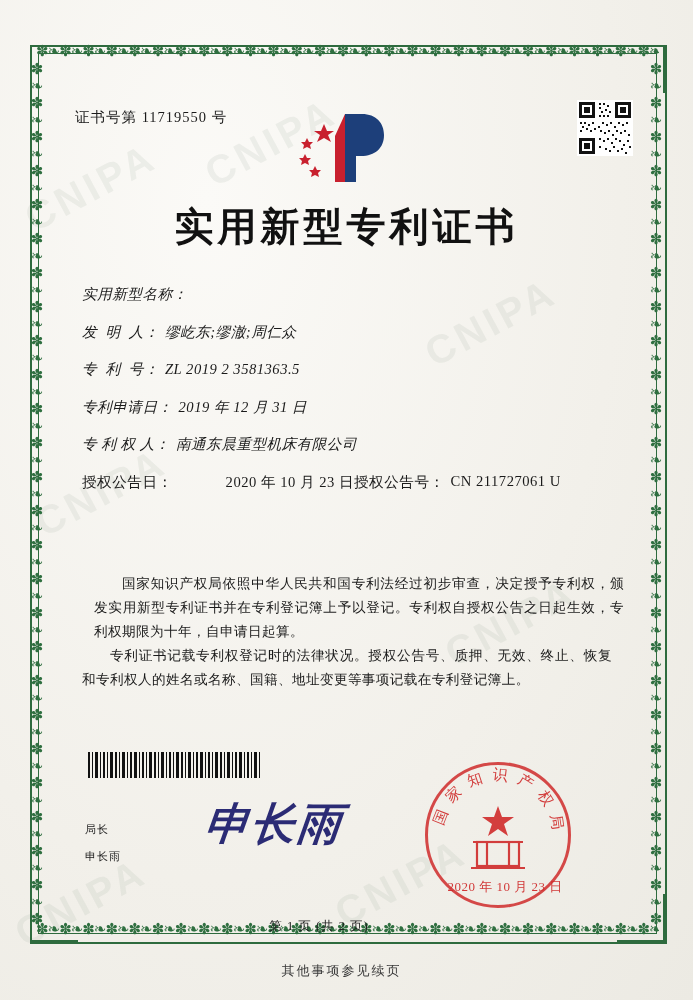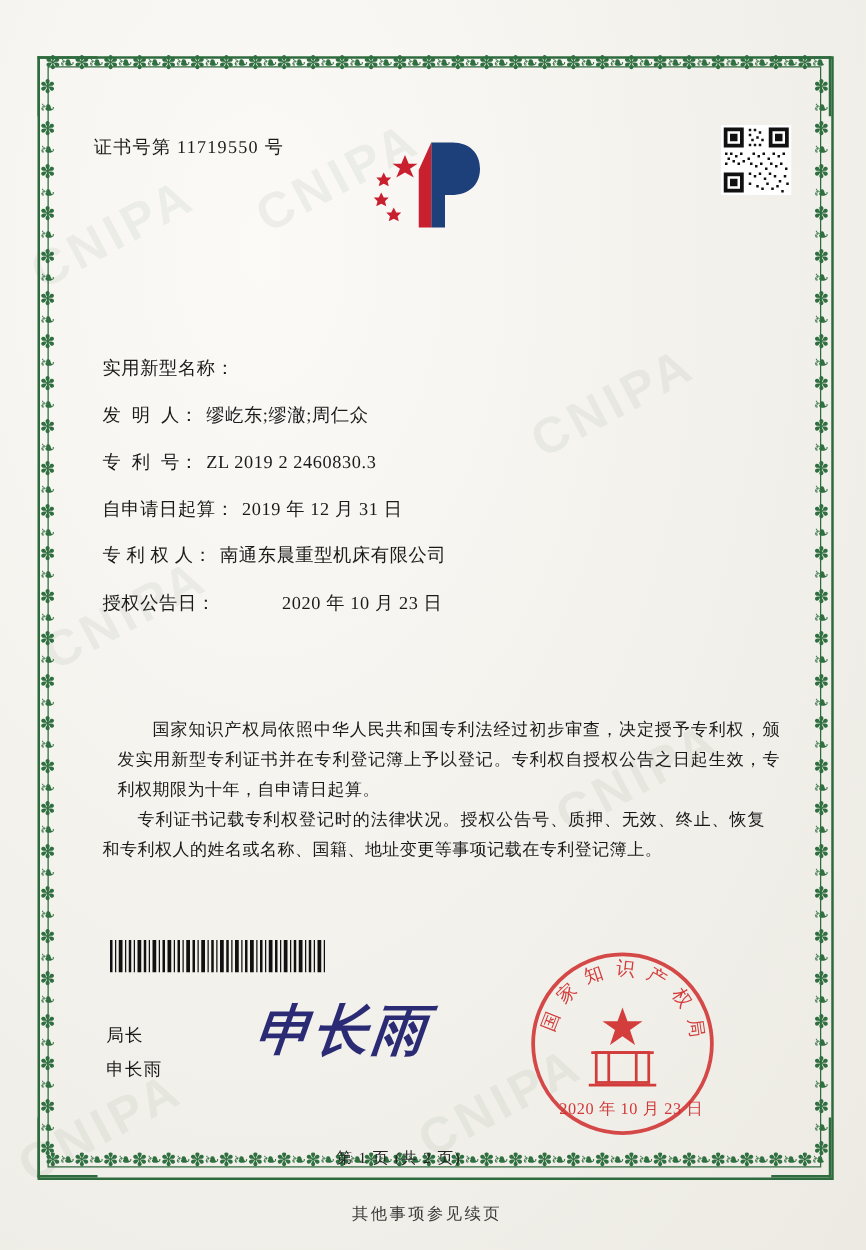--- a/index.html
+++ b/index.html
@@ -84,21 +84,21 @@
     position:absolute;left:0;top:200px;width:693px;text-align:center;
     font-size:39px;font-weight:bold;letter-spacing:4px;color:#111;
     font-family:"Liberation Serif", serif;
   }
 
   .fields{
     position:absolute;left:82px;top:285px;width:540px;
     font-size:14.6px;color:#1a1a1a;
   }
   .row{
-    display:flex;align-items:flex-end;margin-bottom:18.5px;
+    display:flex;align-items:center;margin-bottom:18.5px;font-style:italic;
   }
   .label{
     display:inline-block;
     white-space:pre;
     letter-spacing:0.5px;
   }
   .value{
     margin-left:6px;letter-spacing:0.5px;
   }
   .row-two{display:flex;margin-bottom:18.5px;}
@@ -112,21 +112,21 @@
     letter-spacing:0.4px;
   }
   .para1{top:572px;margin-left:12px;}
   .para2{top:644px;}
 
   .barcode{
     position:absolute;left:88px;top:752px;width:172px;height:26px;
   }
   .sig-label{
     position:absolute;left:85px;top:816px;
-    font-size:14px;line-height:27px;color:#1a1a1a;letter-spacing:1px;
+    font-size:11px;line-height:27px;color:#1a1a1a;letter-spacing:1px;
   }
   .signature{
     position:absolute;left:205px;top:795px;
     font-size:44px;color:#1b1b6b;
     font-family:"Liberation Serif", serif;
     font-style:italic;font-weight:bold;
     transform:skewX(-6deg);
     letter-spacing:2px;
     opacity:.92;
   }
@@ -255,45 +255,50 @@
       <path d="M55 4 L55 72 L45 72 L45 26 Z" fill="#c8202e"></path>
       <g fill="#c8202e">
         <polygon points="34,14 37,21 44,21 38,25 41,32 34,28 27,32 30,25 24,21 31,21"></polygon>
         <polygon points="17,28 19,32 23,32 20,35 21,39 17,37 13,39 14,35 11,32 15,32"></polygon>
         <polygon points="15,44 17,48 21,48 18,51 19,55 15,53 11,55 12,51 9,48 13,48"></polygon>
         <polygon points="25,56 27,60 31,60 28,63 29,67 25,65 21,67 22,63 19,60 23,60"></polygon>
       </g>
     </svg>
   </div>
 
+  <div class="title">实用新型专利证书</div>
 
   <div class="fields">
     <div class="row">
       <span class="label">实用新型名称：</span>
     </div>
     <div class="row">
       <span class="label">发  明  人：</span>
       <span class="value">缪屹东;缪澈;周仁众</span>
     </div>
     <div class="row">
       <span class="label">专  利  号：</span>
-      <span class="value">ZL 2019 2 2460830.3</span>
-    </div>
-    <div class="row">
-      <span class="label">自申请日起算：</span>
+      <span class="value">ZL 2019 2 3581363.5</span>
+    </div>
+    <div class="row">
+      <span class="label">专利申请日：</span>
       <span class="value">2019 年 12 月 31 日</span>
     </div>
     <div class="row">
       <span class="label">专 利 权 人：</span>
       <span class="value">南通东晨重型机床有限公司</span>
     </div>
     <div class="row-two">
       <div class="col-a">
         <span class="label">授权公告日：</span>
         <span class="value">2020 年 10 月 23 日</span>
+      </div>
+      <div class="col-b">
+        <span class="label">授权公告号：</span>
+        <span class="value">CN 211727061 U</span>
       </div>
     </div>
   </div>
 
   <div class="para para1">
     <span style="margin-left:28px;">国家知识产权局依照中华人民共和国专利法经过初步审查，决定授予专利权，颁发实用新型专利证书并在专利登记簿上予以登记。专利权自授权公告之日起生效，专利权期限为十年，自申请日起算。</span>
   </div>
   <div class="para para2">
     <span style="margin-left:28px;">专利证书记载专利权登记时的法律状况。授权公告号、质押、无效、终止、恢复和专利权人的姓名或名称、国籍、地址变更等事项记载在专利登记簿上。</span>
   </div>

